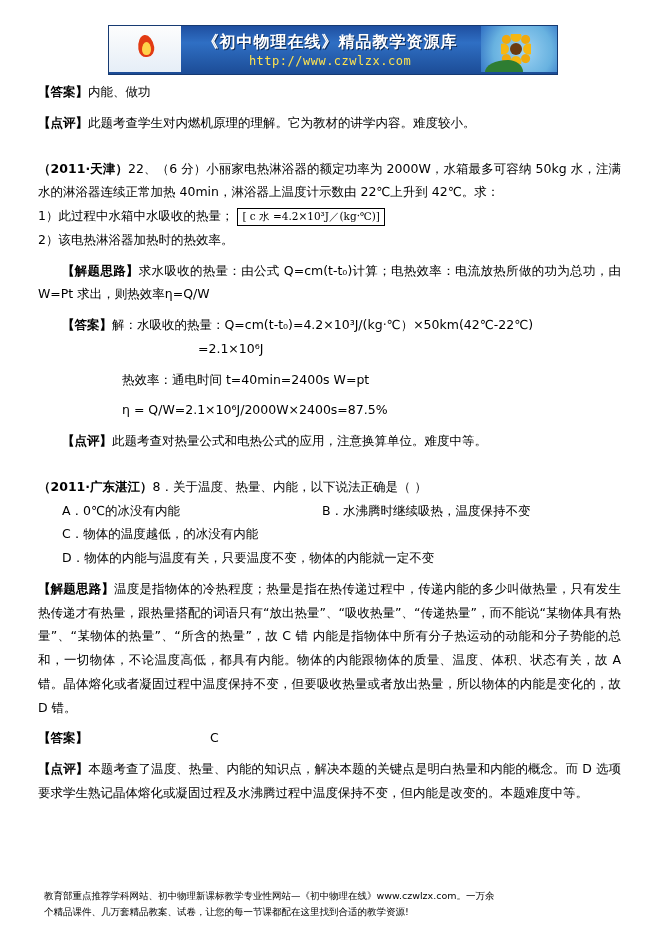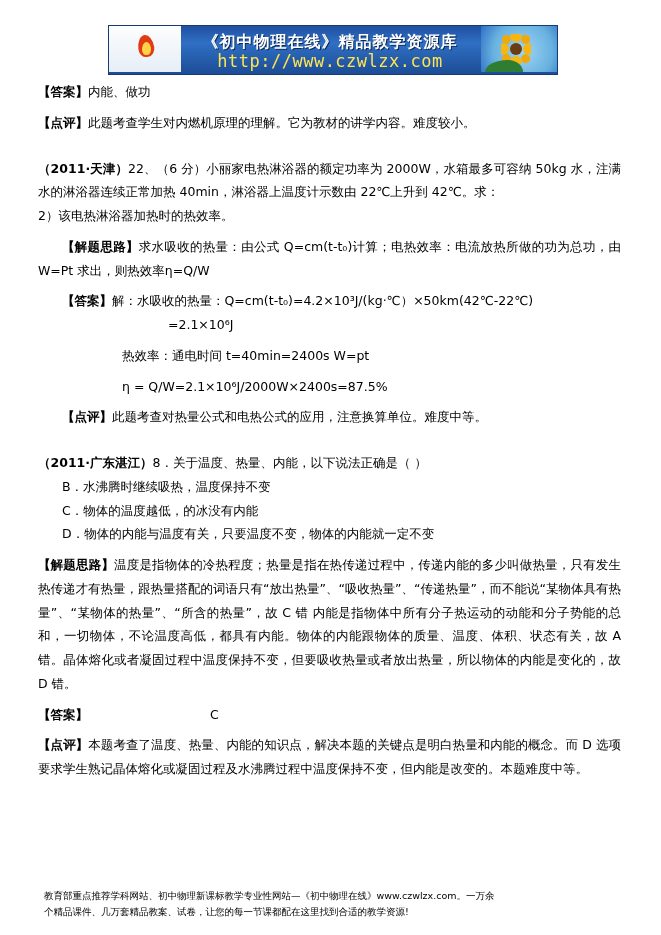--- a/index.html
+++ b/index.html
@@ -84,21 +84,21 @@
     text-shadow: 1px 1px 0 #0d2a55;
     white-space: nowrap;
   }
   .banner-url {
     position: absolute;
     left: 76px;
     top: 26px;
     width: 290px;
     height: 18px;
     color: #ffe34f;
-    font-size: 17px;
+    font-size: 12px;
     text-align: center;
     line-height: 18px;
     font-family: "DejaVu Sans Mono", "Liberation Mono", monospace;
     letter-spacing: 0.5px;
   }
   .banner-right {
     position: absolute;
     right: 0;
     top: 0;
     width: 76px;
@@ -159,21 +159,21 @@
   .p {
     margin: 0;
     padding: 0 40px 0 38px;
     font-size: 12.5px;
     line-height: 1.9;
     text-align: justify;
   }
   .p.indent { text-indent: 24px; }
   .p.indent2 { padding-left: 62px; }
   .p.indent4 { padding-left: 122px; }
-  .p.indent5 { padding-left: 168px; }
+  .p.indent5 { padding-left: 168px; margin-left: 30px; }
   .gap-s { height: 7px; }
   .gap-l { height: 22px; }
   .tag { font-weight: bold; }
   .src { font-weight: bold; }
   .boxed {
     display: inline-block;
     border: 1px solid #000;
     padding: 0 4px;
     font-size: 10.5px;
     line-height: 1.5;
@@ -236,20 +236,24 @@
         <span class="tag">【点评】</span><span>此题考查学生对内燃机原理的理解。它为教材的讲学内容。难度较小。</span>
       </p>
     </div>
 
     <div class="gap-l"></div>
 
     <div class="blk">
       <p class="p">
         <span class="src">（2011·天津）</span><span>22、（6 分）小丽家电热淋浴器的额定功率为 2000W，水箱最多可容纳 50kg 水，注满水的淋浴器连续正常加热 40min，淋浴器上温度计示数由 22℃上升到 42℃。求：</span>
       </p>
+      <p class="p">
+        <span>1）此过程中水箱中水吸收的热量；</span>
+        <span class="boxed">[ c 水 =4.2×10³J／(kg·℃)]</span>
+      </p>
       <p class="p">2）该电热淋浴器加热时的热效率。</p>
       <div class="gap-s"></div>
       <p class="p indent">
         <span class="tag">【解题思路】</span><span>求水吸收的热量：由公式 Q=cm(t-t₀)计算；电热效率：电流放热所做的功为总功，由 W=Pt 求出，则热效率η=Q/W</span>
       </p>
       <div class="gap-s"></div>
       <p class="p indent2">
         <span class="tag">【答案】</span><span>解：水吸收的热量：Q=cm(t-t₀)=4.2×10³J/(kg·℃）×50km(42℃-22℃)</span>
       </p>
       <p class="p indent5">=2.1×10⁶J</p>
@@ -263,20 +267,21 @@
       </p>
     </div>
 
     <div class="gap-l"></div>
 
     <div class="blk">
       <p class="p">
         <span class="src">（2011·广东湛江）</span><span>8．关于温度、热量、内能，以下说法正确是（      ）</span>
       </p>
       <div class="opt-row">
+        <span class="opt-a">A．0℃的冰没有内能</span>
         <span class="opt-b">B．水沸腾时继续吸热，温度保持不变</span>
       </div>
       <div class="opt-row">
         <span class="opt-b">C．物体的温度越低，的冰没有内能</span>
       </div>
       <div class="opt-row">
         <span class="opt-b">D．物体的内能与温度有关，只要温度不变，物体的内能就一定不变</span>
       </div>
       <div class="gap-s"></div>
       <p class="p">

